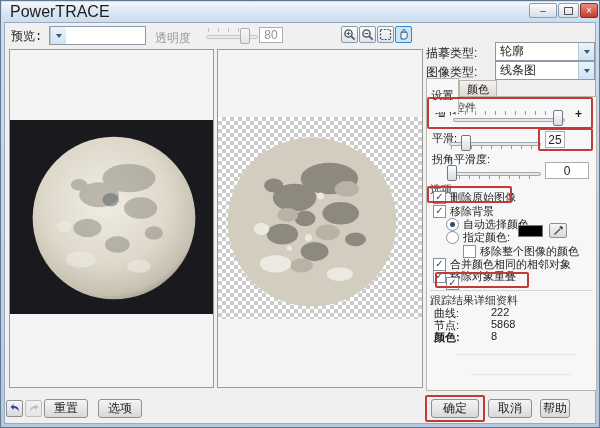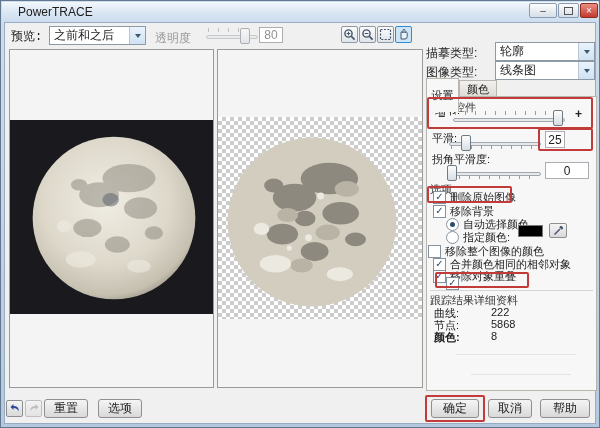--- a/index.html
+++ b/index.html
@@ -1,20 +1,20 @@
 <!DOCTYPE html>
 <html style="--annotation_red: #c23b3b; --dialog_bg: #f0f0f0; --active_tool_bg: #cde6f7; --photo_bg: #1a1a1e; --swatch_black: #000000;"><head>
 <meta charset="utf-8">
 <style>
   html,body{margin:0;padding:0;background:#fff;font-family:"Liberation Sans","DejaVu Sans",sans-serif;}
   #window{position:relative;width:598px;height:426px;border:1px solid #62788f;
     background:linear-gradient(#cfdeee,#b4c9de);overflow:hidden;font-size:12px;color:#222;}
   .titlebar{position:absolute;left:1px;top:1px;right:1px;height:20px;
     background:linear-gradient(#f2f7fc,#d7e4f2 60%,#cddded);display:flex;align-items:center;}
-  .title{margin-left:16px;font-size:12px;color:#1c1c1c;}
+  .title{margin-left:8px;font-size:16px;color:#1c1c1c;}
   .winbtn{position:absolute;top:2px;height:15px;border:1px solid #8a9cb2;border-radius:2px;
     background:linear-gradient(#fdfdfd,#d6dee8);display:flex;align-items:center;justify-content:center;
     font-size:10px;line-height:1;color:#444;box-sizing:border-box;}
   .winbtn.close{background:linear-gradient(#e98e82,#c23a2d);color:#fff;border-color:#8e2c22;}
   .maxglyph{width:7px;height:6px;border:1px solid #555;display:inline-block;}
   .client{position:absolute;left:3px;top:21px;right:3px;bottom:3px;background:#f0f0f0;border:1px solid #98abc2;}
   
   .abs{position:absolute;box-sizing:border-box;}
   .lab{white-space:nowrap;}
   .gray{color:#9b9b9b;}
@@ -75,21 +75,20 @@
       <span class="maxglyph"></span>
     </div>
   <div class="winbtn close" style="left:579px;width:18px;">
       <span>×</span>
     </div>
 
   <div class="client"></div>
 
   <span class="abs lab" style="left:10px;top:27px;font-family:Liberation Mono, monospace;">预览:</span>
   <div class="abs combo" style="left:48px;top:25px;width:97px;">
-    <span class="val">之前和之后</span>
     <span class="dd">
         <i></i>
       </span>
   </div>
   <span class="abs lab gray" style="left:154px;top:29px;">透明度</span>
   <div class="abs slider" style="left:205px;top:26px;width:52px;height:16px;opacity:.55;">
     <div class="ticks" style="top:1px;"></div>
     <div class="track" style="top:8px;"></div>
     <div class="thumb" style="left:34px;top:1px;"></div>
   </div>
@@ -254,21 +253,21 @@
     <span class="rad"></span>
     <span>指定颜色:</span>
   </div>
   <div class="abs" style="left:517px;top:224px;width:25px;height:12px;background:var(--swatch_black,#000);border:1px solid #777;z-index:2;"></div>
   <div class="abs btn sm" style="left:548px;top:222px;width:18px;height:15px;z-index:2;">
     <svg width="11" height="11" viewBox="0 0 11 11">
         <line x1="1.5" y1="9.5" x2="7" y2="4" stroke="#44546a" stroke-width="1.4"></line>
         <path d="M6.2 2.2 L8.8 4.8 L9.8 3.8 Q10.6 3 9.8 2.2 L8.8 1.2 Q8 0.4 7.2 1.2 Z" fill="#44546a"></path>
       </svg>
   </div>
-  <div class="abs optrow" style="left:427px;top:243px;z-index:2;text-align:right;">
+  <div class="abs optrow" style="left:462px;top:243px;z-index:2;text-align:right;">
     <span class="cbx"></span>
     <span>移除整个图像的颜色</span>
   </div>
   <div class="abs optrow" style="left:432px;top:256px;z-index:2;">
     <span class="cbx">
         <i>✓</i>
       </span>
     <span>合并颜色相同的相邻对象</span>
   </div>
   <div class="abs optrow" style="left:432px;top:268px;z-index:2;">
@@ -310,21 +309,21 @@
   <div class="abs btn" style="left:97px;top:398px;width:44px;height:19px;">
       <span>选项</span>
     </div>
 
   <div class="abs btn" style="left:430px;top:398px;width:48px;height:19px;">
       <span>确定</span>
     </div>
   <div class="abs btn" style="left:487px;top:398px;width:44px;height:19px;">
       <span>取消</span>
     </div>
-  <div class="abs btn" style="left:539px;top:398px;width:50px;height:19px;">
+  <div class="abs btn" style="left:539px;top:398px;width:30px;height:19px;">
       <span>帮助</span>
     </div>
 
   <div class="abs annot" style="left:426px;top:96px;width:166px;height:32px;"></div>
   <div class="abs annot" style="left:537px;top:127px;width:55px;height:23px;"></div>
   <div class="abs annot" style="left:426px;top:185px;width:85px;height:17px;"></div>
   <div class="abs annot" style="left:434px;top:271px;width:94px;height:16px;"></div>
   <div class="abs annot" style="left:424px;top:394px;width:60px;height:27px;"></div>
 
 </div>

